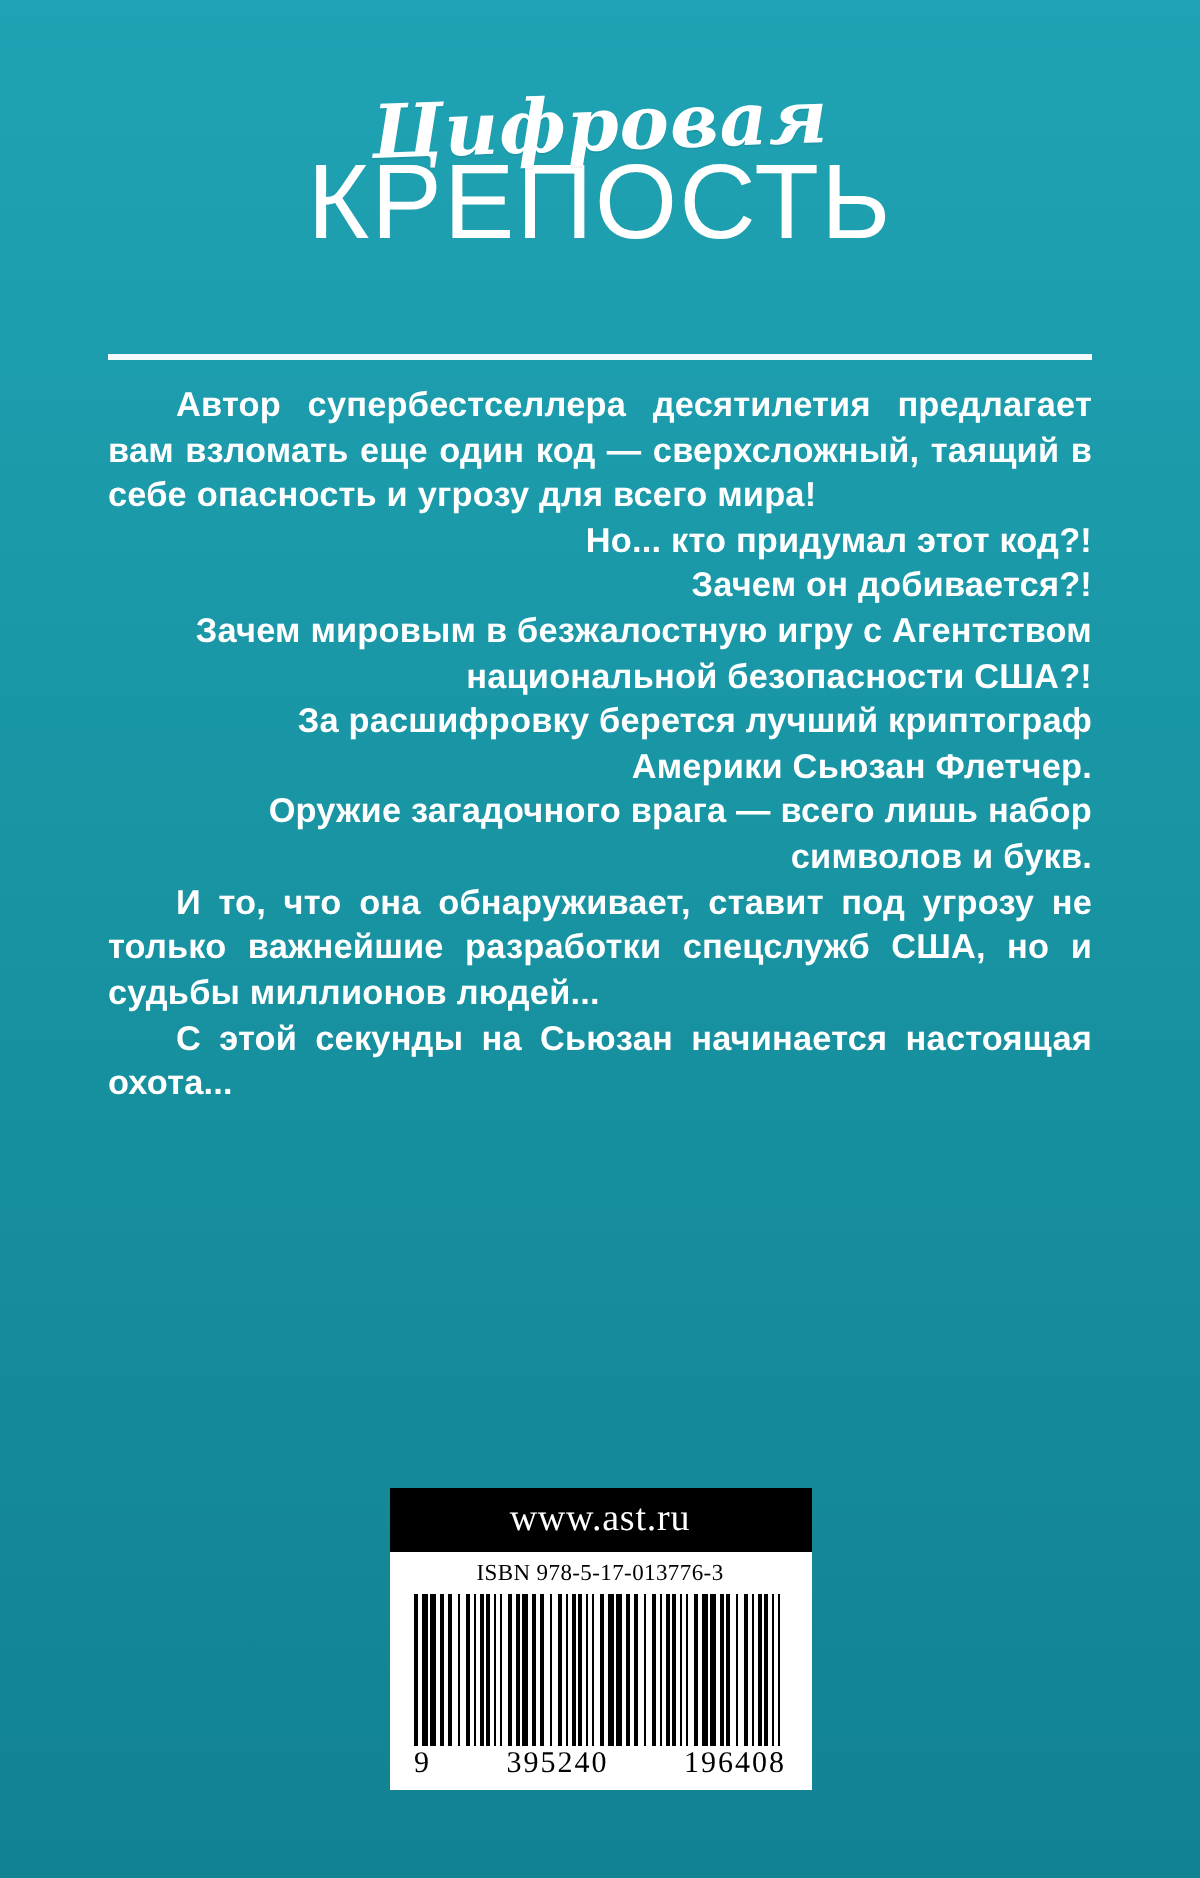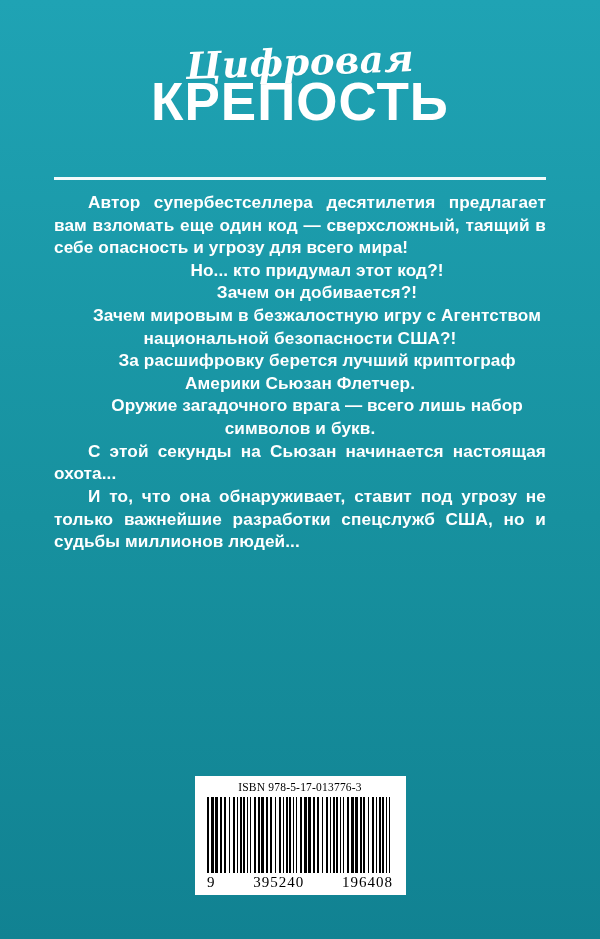--- a/index.html
+++ b/index.html
@@ -36,21 +36,21 @@
     font-size: 37px;
     letter-spacing: 0.5px;
     line-height: 1;
     display: block;
     transform: rotate(-2deg);
     text-shadow: 0 1px 0 rgba(0,0,0,0.05);
   }
   .title-main {
     color: #ffffff;
     font-family: "Liberation Sans", sans-serif;
-    font-weight: bold;
+    font-weight: normal;
     font-size: 53px;
     letter-spacing: 1px;
     line-height: 1;
     display: block;
     margin-top: -6px;
   }
   .text-area {
     width: 492px;
     margin-top: 32px;
     color: #ffffff;
@@ -75,21 +75,21 @@
   .body-par {
     font-size: 17.2px;
     line-height: 1.315;
     font-weight: bold;
     text-align: justify;
     text-indent: 34px;
     margin: 0;
     letter-spacing: 0.1px;
   }
   .body-par.nojust {
-    text-align: center;
+    text-align: right;
   }
   .footer {
     position: absolute;
     left: 0;
     right: 0;
     bottom: 44px;
     display: flex;
     flex-direction: column;
     align-items: center;
   }
@@ -154,25 +154,28 @@
   </div>
 
   <div class="text-area">
     <hr class="divider">
     <p class="body-par">Автор супербестселлера десятилетия предлагает вам взломать еще один код — сверхсложный, таящий в себе опасность и угрозу для всего мира!</p>
     <p class="body-par nojust">Но... кто придумал этот код?!</p>
     <p class="body-par nojust">Зачем он добивается?!</p>
     <p class="body-par nojust">Зачем мировым в безжалостную игру с Агентством национальной безопасности США?!</p>
     <p class="body-par nojust">За расшифровку берется лучший криптограф Америки Сьюзан Флетчер.</p>
     <p class="body-par nojust">Оружие загадочного врага — всего лишь набор символов и букв.</p>
+    <p class="body-par">И то, что она обнаруживает, ставит под угрозу не только важнейшие разработки спецслужб США, но и судьбы миллионов людей...</p>
     <p class="body-par">С этой секунды на Сьюзан начинается настоящая охота...</p>
-    <p class="body-par">И то, что она обнаруживает, ставит под угрозу не только важнейшие разработки спецслужб США, но и судьбы миллионов людей...</p>
   </div>
 
   <div class="footer">
+    <div class="site-bar">
+      <span>www.ast.ru</span>
+    </div>
     <div class="isbn-box">
       <div class="isbn-text">ISBN  978-5-17-013776-3</div>
       <div class="barcode" id="barcode">
           <i style="width:2px"></i>
           <i style="width:2px;background:transparent"></i>
           <i style="width:3px"></i>
           <i style="width:1px;background:transparent"></i>
           <i style="width:3px"></i>
           <i style="width:2px;background:transparent"></i>
           <i style="width:2px"></i>

